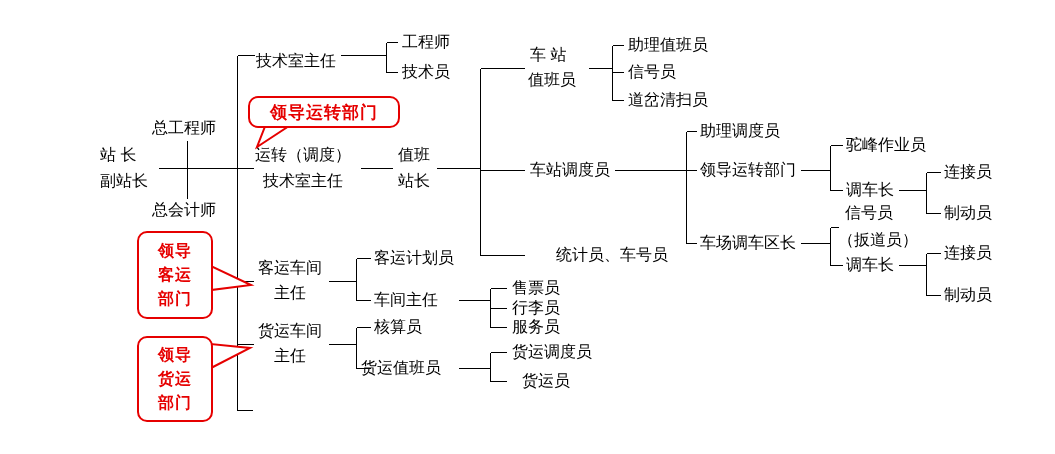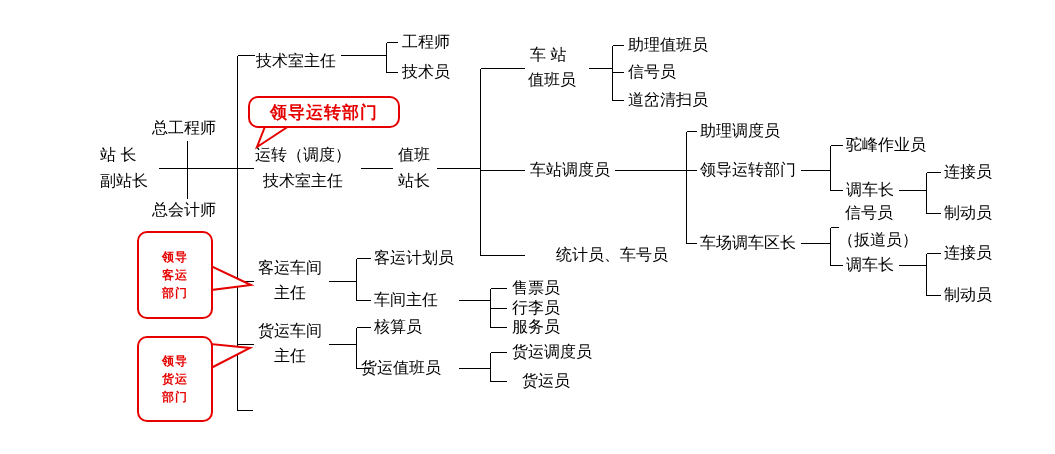--- a/index.html
+++ b/index.html
@@ -15,21 +15,21 @@
   }
   svg.lines, svg.tails { position:absolute; left:0; top:0; }
   svg.lines { z-index:1; }
   svg.tails { z-index:2; }
   .callout {
     position:absolute; z-index:3; border:2px solid #e60000; border-radius:10px;
     background:#ffffff; color:#e60000; font-weight:bold; font-size:17px;
     display:flex; align-items:center; justify-content:center; text-align:center;
     letter-spacing:1px;
   }
-  .callout .multi { line-height:1.5; font-size:12px; }
+  .callout .multi { line-height:1.5; font-size:16px; }
 </style>
 </head>
 <body>
 
 <div class="canvas">
 
   <svg class="lines" width="1055" height="454">
     <g stroke="#000000" stroke-width="1" shape-rendering="crispEdges" transform="translate(0.5,0.5)">
 
       <line x1="158" y1="168" x2="237" y2="168"></line>

